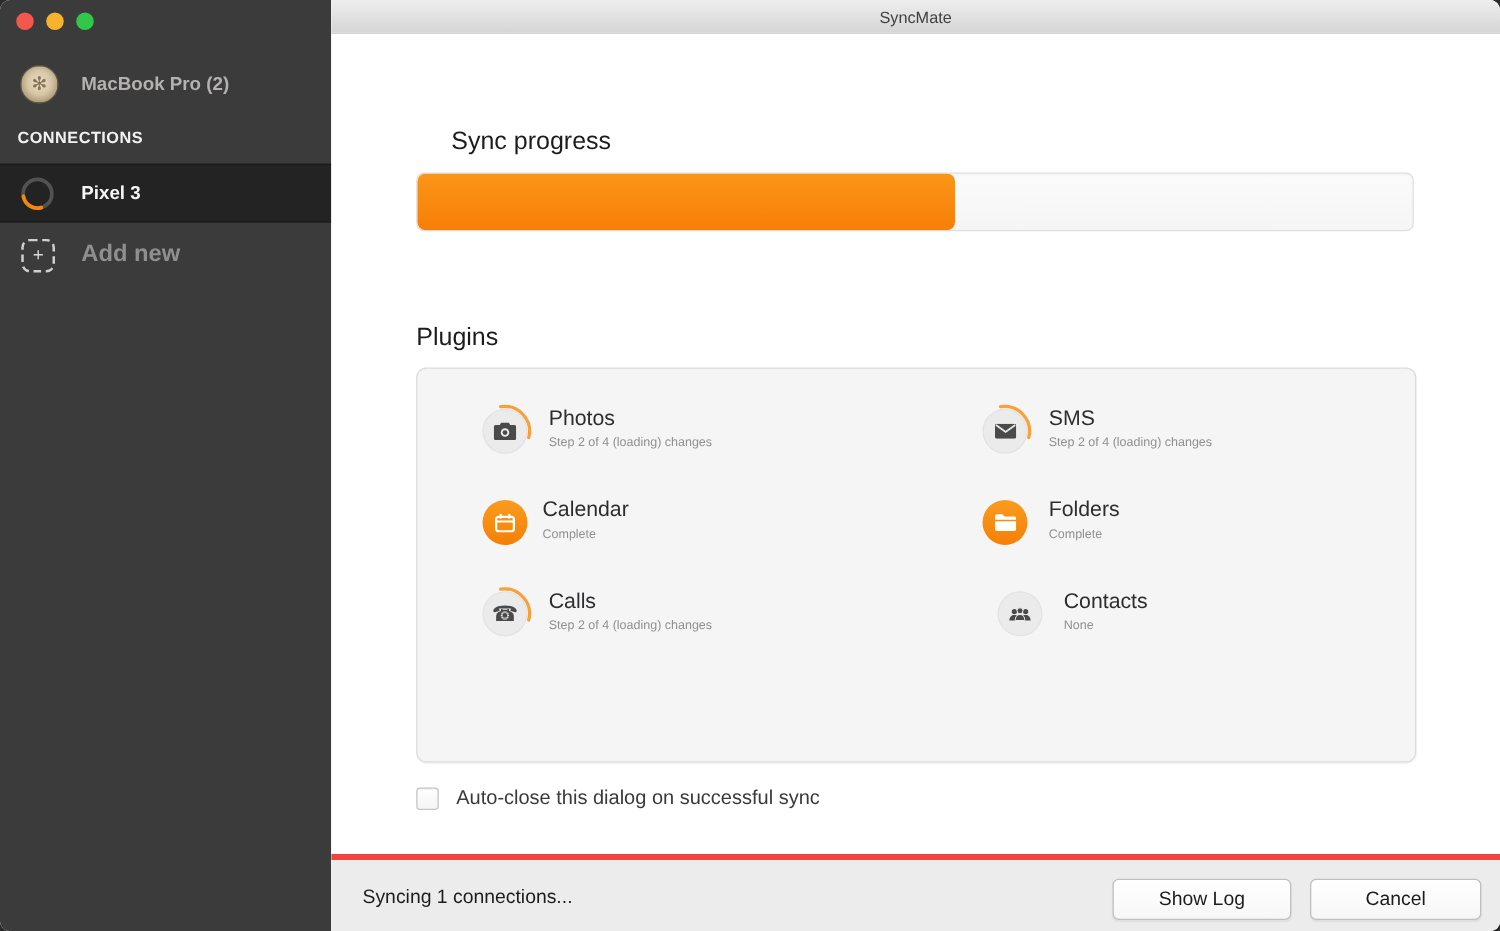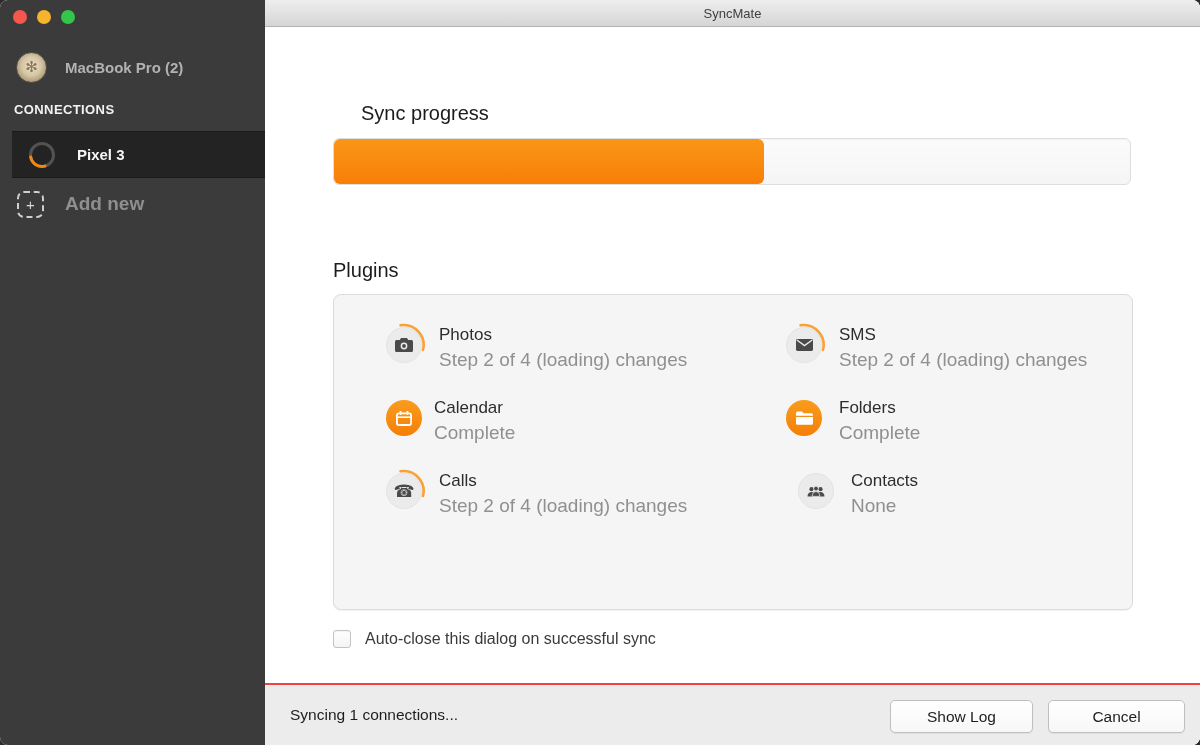--- a/index.html
+++ b/index.html
@@ -16,21 +16,21 @@
 
   .device-row { position:absolute; left:0; top:44px; width:265px; height:46px; display:flex; align-items:center; padding-left:16px; }
   .avatar { width:31px; height:31px; border-radius:50%;
             background:radial-gradient(circle at 50% 45%, #e9dfc9 0%, #d6c6a6 45%, #a9946e 78%, #6f5d42 100%);
             border:1px solid #57544c; display:flex; align-items:center; justify-content:center;
             color:#8a7452; font-size:15px; }
   .device-label { margin-left:18px; color:#b4b2b0; font-weight:bold; font-size:15px; }
 
   .section-label { position:absolute; left:14px; top:102px; color:#f2f2f2; font-weight:bold; font-size:13px; letter-spacing:.4px; }
 
-  .conn-row { position:absolute; left:12px; top:131px; width:265px; height:47px; background:#232323;
+  .conn-row { position:absolute; left:0; top:131px; width:265px; height:47px; background:#232323;
               border-top:1px solid #1a1a1a; border-bottom:1px solid #1a1a1a;
               display:flex; align-items:center; padding-left:15px; }
   .conn-label { margin-left:20px; color:#f5f5f5; font-weight:bold; font-size:15px; }
 
   .addnew-row { position:absolute; left:0; top:180px; width:265px; height:48px; display:flex; align-items:center; padding-left:17px; }
   .addnew-box { width:27px; height:27px; border:2px dashed #cfcfcf; border-radius:7px;
                 color:#d8d8d8; display:flex; align-items:center; justify-content:center;
                 font-size:15px; line-height:1; }
   .addnew-label { margin-left:21px; color:#8f8f8f; font-weight:bold; font-size:19px; }
 
@@ -56,32 +56,32 @@
   .plugins-panel { position:absolute; left:68px; top:294px; width:800px; height:316px;
                    background:#f5f5f5; border:1px solid #dbdbdb; border-radius:8px;
                    box-shadow:0 1px 1px rgba(0,0,0,.05); }
   .plugin-item { position:absolute; display:flex; gap:17px; }
   .plugin-icon-wrap { position:relative; width:36px; height:36px; margin-top:2px; }
   .plugin-icon { width:36px; height:36px; border-radius:50%; background:#ebebeb; border:1px solid #e3e3e3;
                  display:flex; align-items:center; justify-content:center; color:#4a4a4a; }
   .plugin-icon.complete { background:linear-gradient(#f99c1e,#f57f06); border:none; color:#fff; }
   .loading-arc { position:absolute; left:-4px; top:-4px; width:44px; height:44px; pointer-events:none; }
   .plugin-name { color:#2d2d2f; font-size:17px; line-height:1.15; }
-  .plugin-status { color:#90908f; font-size:19px; margin-top:4px; }
+  .plugin-status { color:#90908f; font-size:10px; margin-top:4px; }
   .glyph-phone { font-size:17px; line-height:1; }
 
   
   .autoclose { position:absolute; left:68px; top:630px; display:flex; align-items:center; gap:14px; }
   .checkbox { width:18px; height:18px; border:1px solid #c3c3c3; border-radius:3px;
               background:linear-gradient(#ffffff,#f4f4f4); box-shadow:inset 0 1px 1px rgba(0,0,0,.05); }
   .autoclose-label { color:#3a3a3c; font-size:16px; }
 
   
   .footer { position:absolute; left:0; bottom:0; width:935px; height:62px; background:#ececec;
-            border-top:2px solid #ef4444; border-bottom-right-radius:8px; }
+            border-top:5px solid #ef4444; border-bottom-right-radius:8px; }
   .footer-status { position:absolute; left:25px; top:21px; color:#1d1d1f; font-size:15.5px; }
   .btn { position:absolute; top:15px; height:33px; background:linear-gradient(#ffffff,#f7f7f7);
          border:1px solid #bfbfbf; border-radius:5px; color:#1d1d1f; font-size:15.5px;
          font-family:"Liberation Sans", sans-serif; display:flex; align-items:center; justify-content:center;
          box-shadow:0 1px 1px rgba(0,0,0,.06); cursor:default; }
   .btn-showlog { left:625px; width:143px; }
   .btn-cancel  { left:783px; width:137px; }
 </style>
 </head>
 <body>

